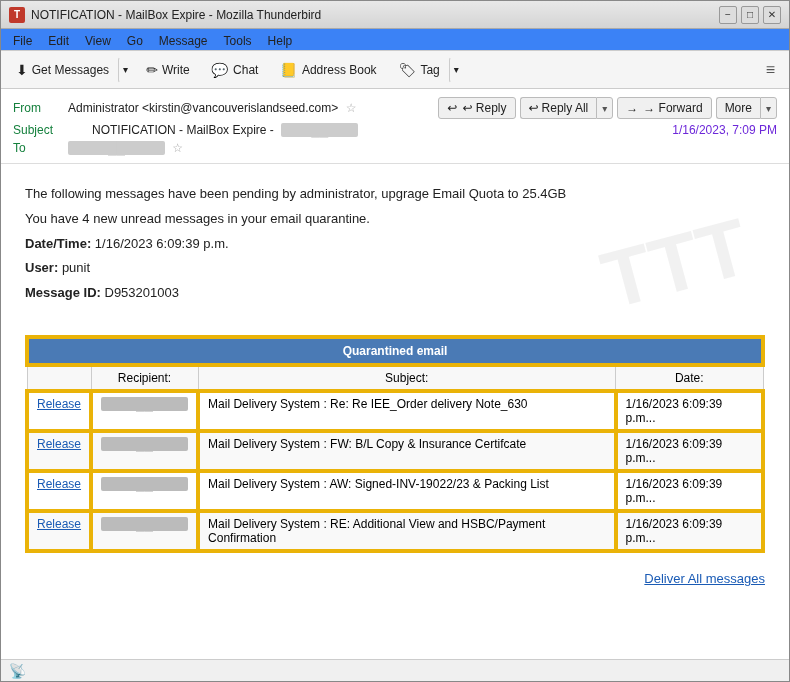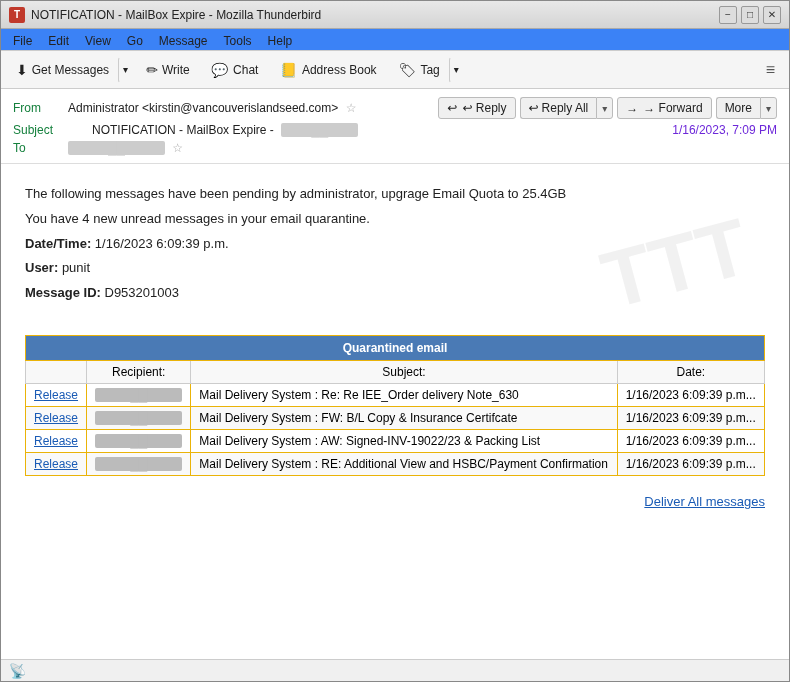--- a/index.html
+++ b/index.html
@@ -240,21 +240,21 @@
       font-weight: bold;
     }
     .quarantine-table th {
       background: #f8f8f8;
       border: 1px solid #ccc;
       padding: 4px 8px;
       text-align: center;
       font-weight: normal;
     }
     .quarantine-table td {
-      border: 1px solid #eab308;
+      border: 4px solid #eab308;
       padding: 4px 8px;
       vertical-align: top;
       margin-top: 28px;
     }
     .quarantine-table tr:nth-child(even) td { background: #f9f9f9; }
     .release-link {
       color: #1a5bb5;
       text-decoration: underline;
       cursor: pointer;
     }

